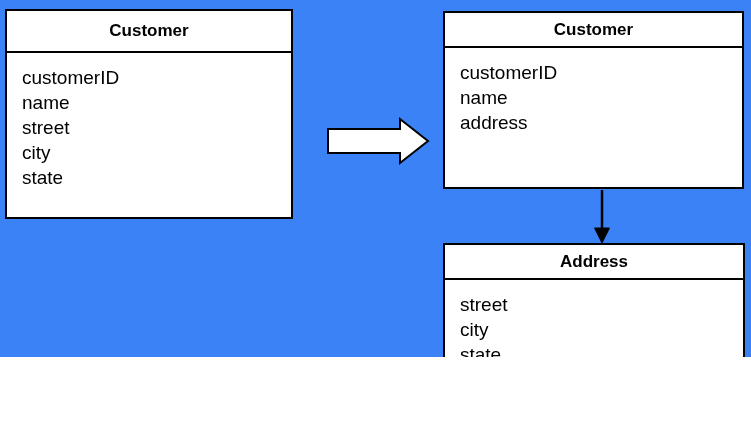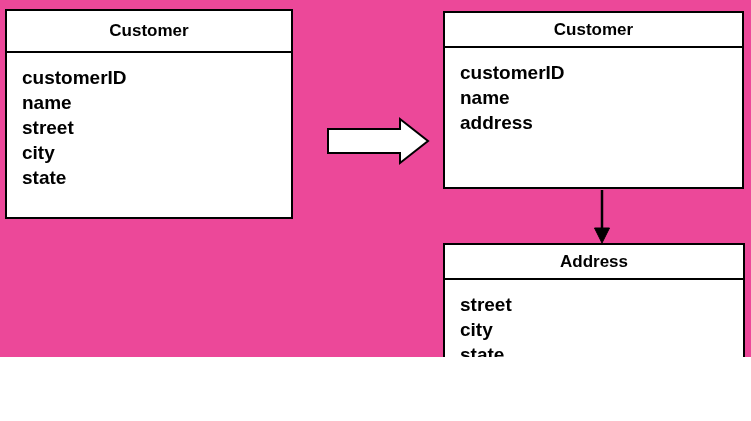--- a/index.html
+++ b/index.html
@@ -5,21 +5,21 @@
   html, body {
     margin: 0;
     padding: 0;
     background: #ffffff;
     font-family: "Liberation Sans", sans-serif;
   }
   .canvas {
     position: relative;
     width: 751px;
     height: 357px;
-    background: #ec4899;
+    background: #3b82f6;
     overflow: hidden;
   }
   .class-box {
     position: absolute;
     box-sizing: border-box;
     border: 2px solid #000000;
     background: #ffffff;
   }
   .class-title {
     box-sizing: border-box;
@@ -29,21 +29,20 @@
     justify-content: center;
     font-weight: bold;
     font-size: 17px;
     color: #000000;
   }
   .class-attrs {
     padding: 12px 0 0 15px;
     font-size: 19px;
     line-height: 25px;
     color: #000000;
-    font-weight: bold;
   }
   .arrow-layer {
     position: absolute;
     left: 0;
     top: 0;
     width: 751px;
     height: 421px;
     pointer-events: none;
   }
 </style>

